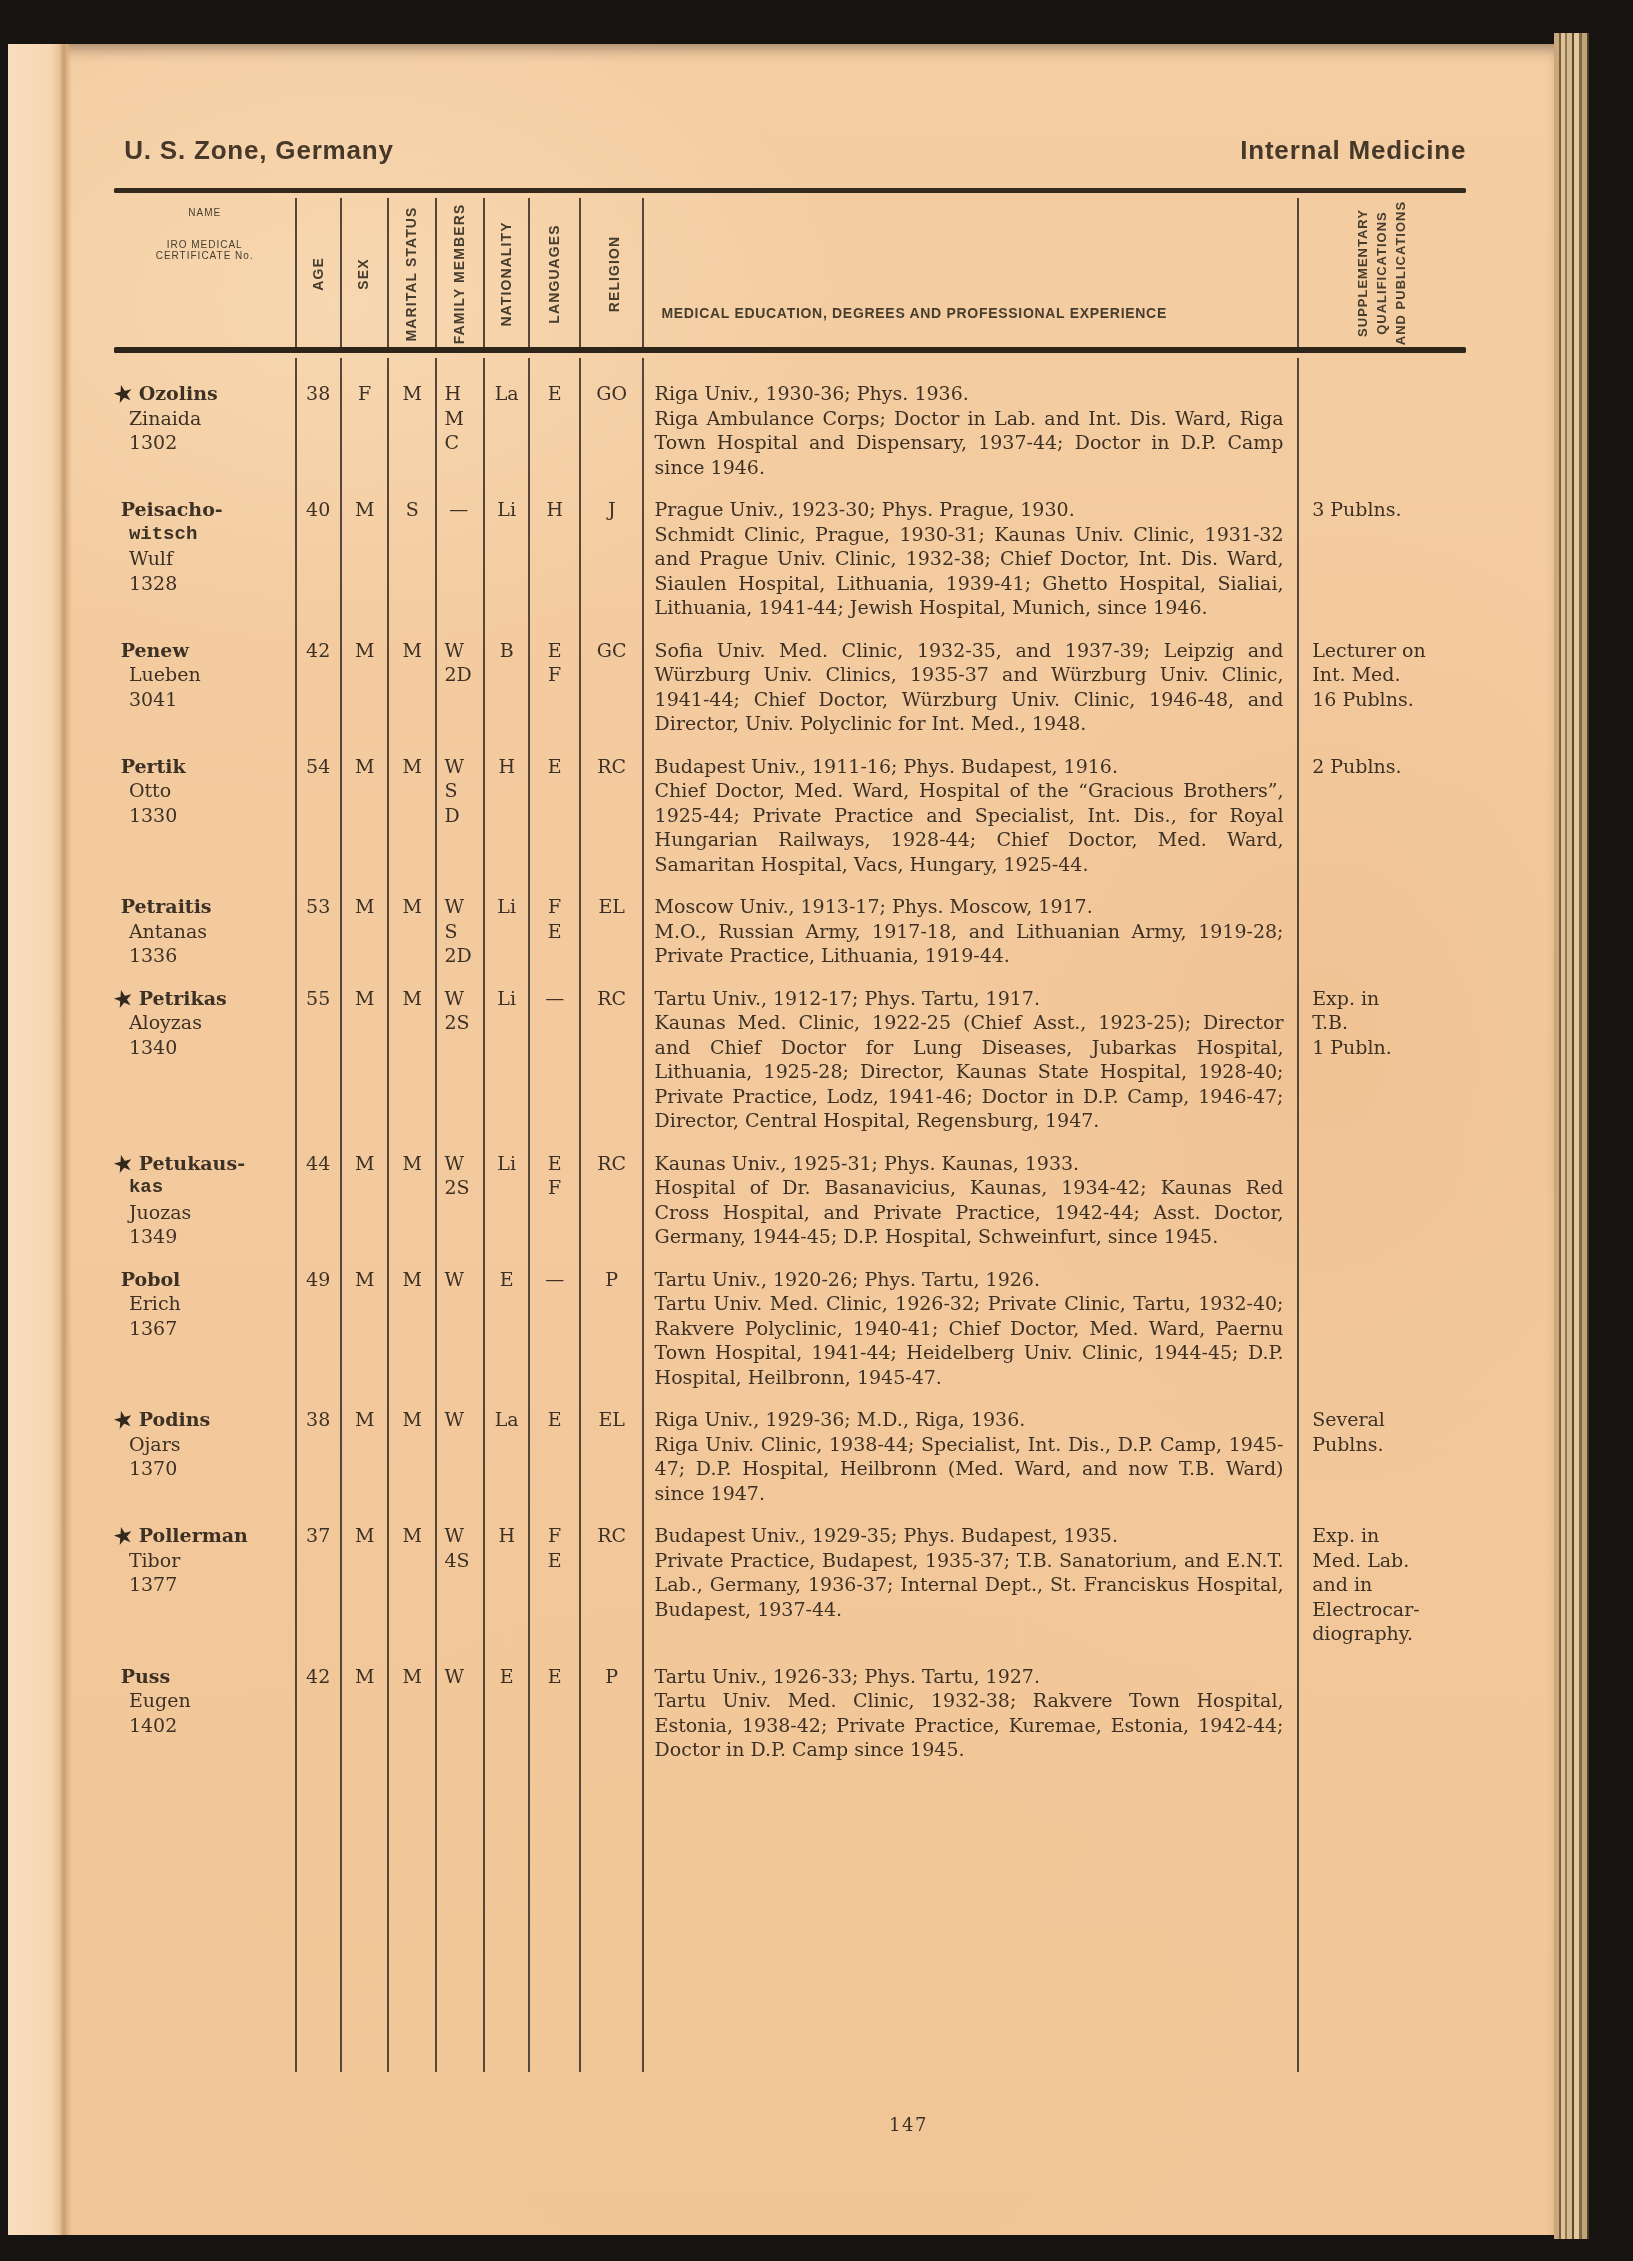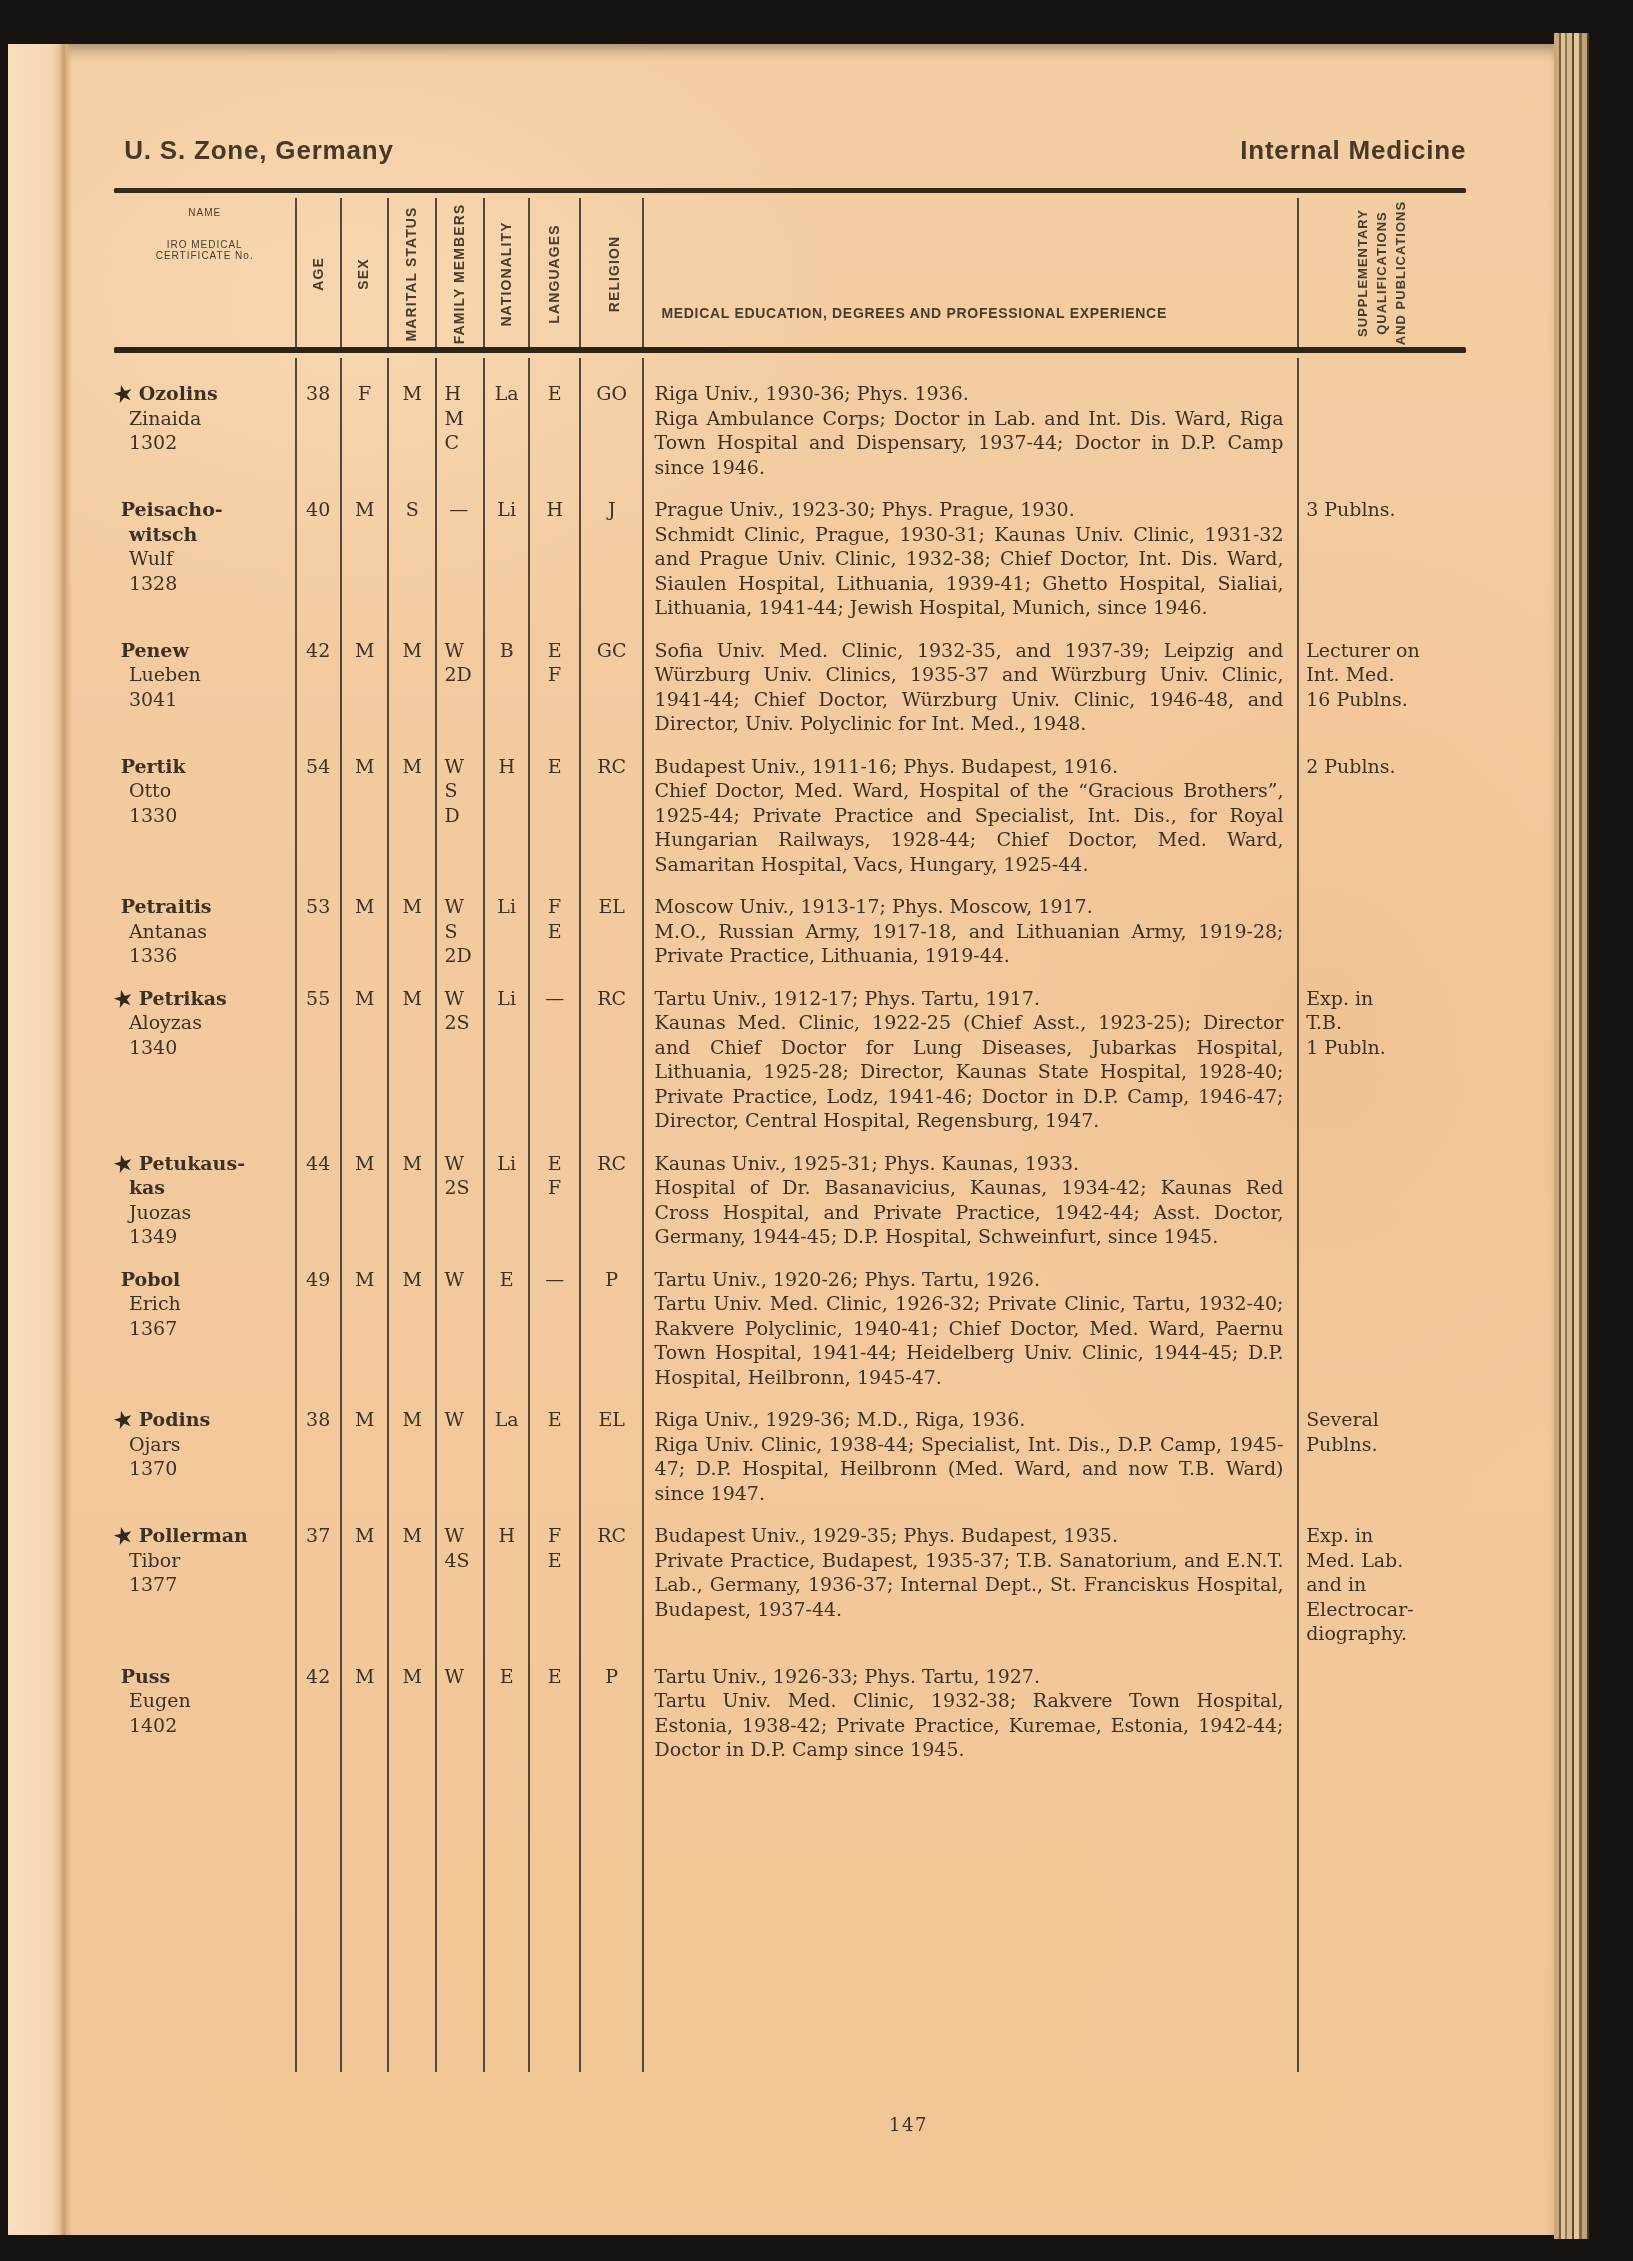--- a/index.html
+++ b/index.html
@@ -47,28 +47,28 @@
          letter-spacing:1px;color:#463d2e;text-align:center;line-height:19px;white-space:nowrap;display:block;}
   
   .rows{position:absolute;left:106px;top:314px;width:1352px;padding-top:23px;}
   .row{display:grid;grid-template-columns:181px 46px 47px 48px 48px 45px 51px 63px 655px 169px;
        margin-bottom:18px;color:#3d3125;font-size:19px;line-height:24.5px;}
   .cell{min-height:24.5px;}
   .c-center{text-align:center;}
   .name-cell{padding-right:4.9px;}
   .surname{font-weight:700;padding-left:6.5px;}
   .surname.with-star{padding-left:0;}
-  .surname.cont{padding-left:14.7px;}
+  .surname.cont{padding-left:14.7px;font-family:Liberation Mono, monospace;}
   .detail{padding-left:14.7px;}
   .star{display:inline-block;transform:rotate(-14deg);font-size:20.4px;width:24.5px;color:#32281d;}
   .family-cell{padding-left:8.2px;}
   .family-cell .dash{padding-left:4.9px;}
   .edu-cell{padding:0 14.7px 0 11.4px;text-align:justify;}
   .edu-cell p{margin:0;}
-  .supp-cell{padding-left:8px;}
+  .supp-cell{padding-left:14px;}
   .page-number{position:absolute;left:634px;top:2070px;width:286px;text-align:right;
        font-size:18px;color:#3d3125;letter-spacing:1.6px;}
 </style>
 </head>
 <body>
 
 <div class="canvas">
   <div class="paper">
     <div class="left-fold"></div>
 

